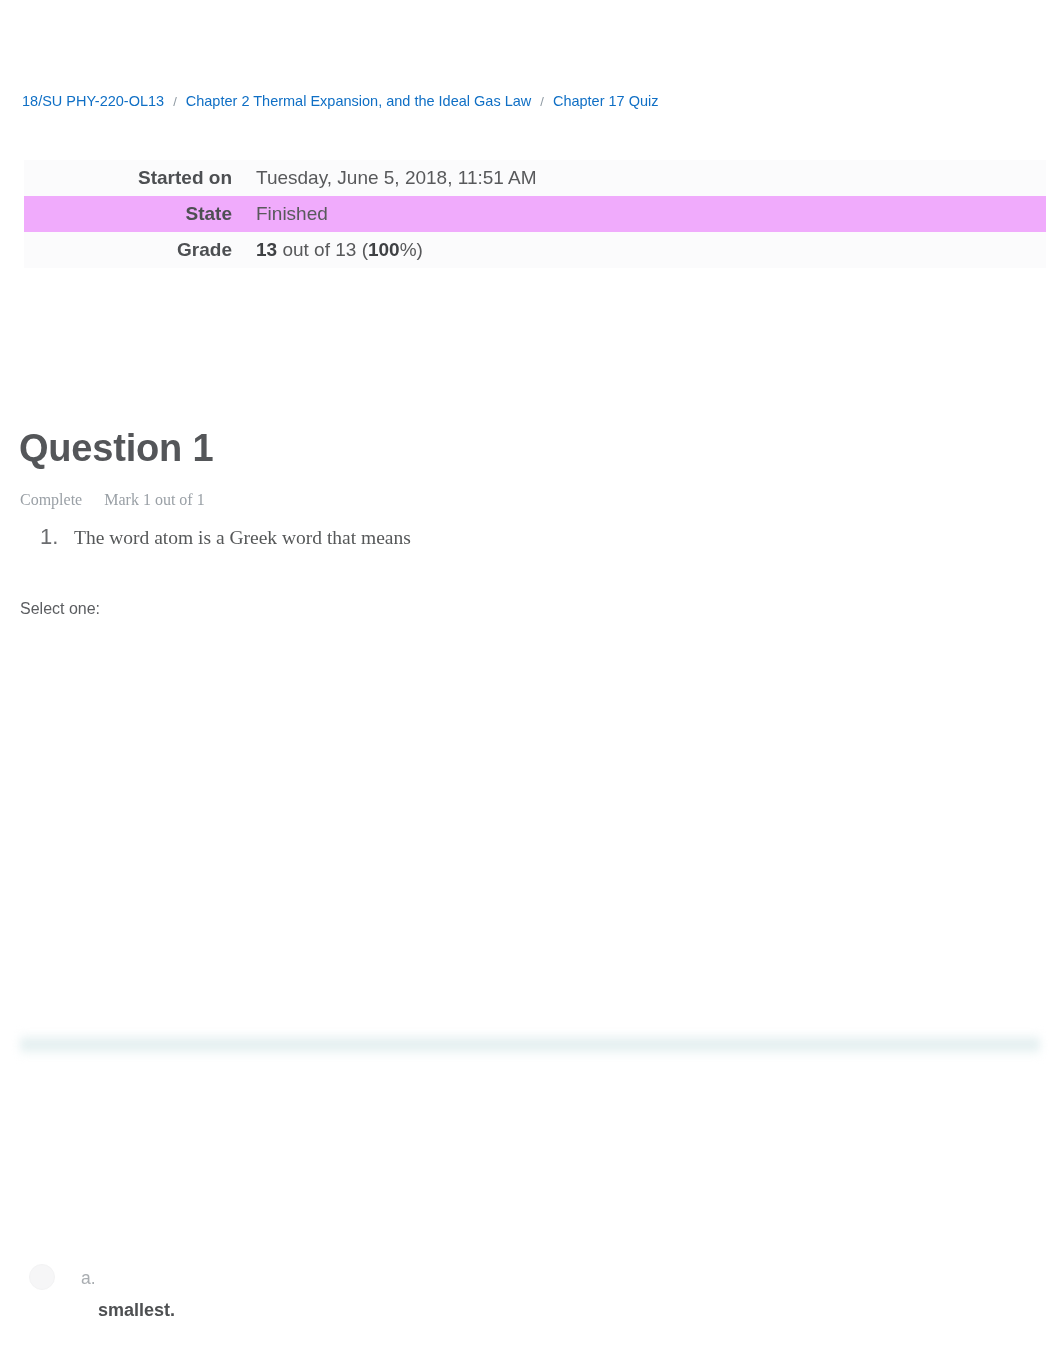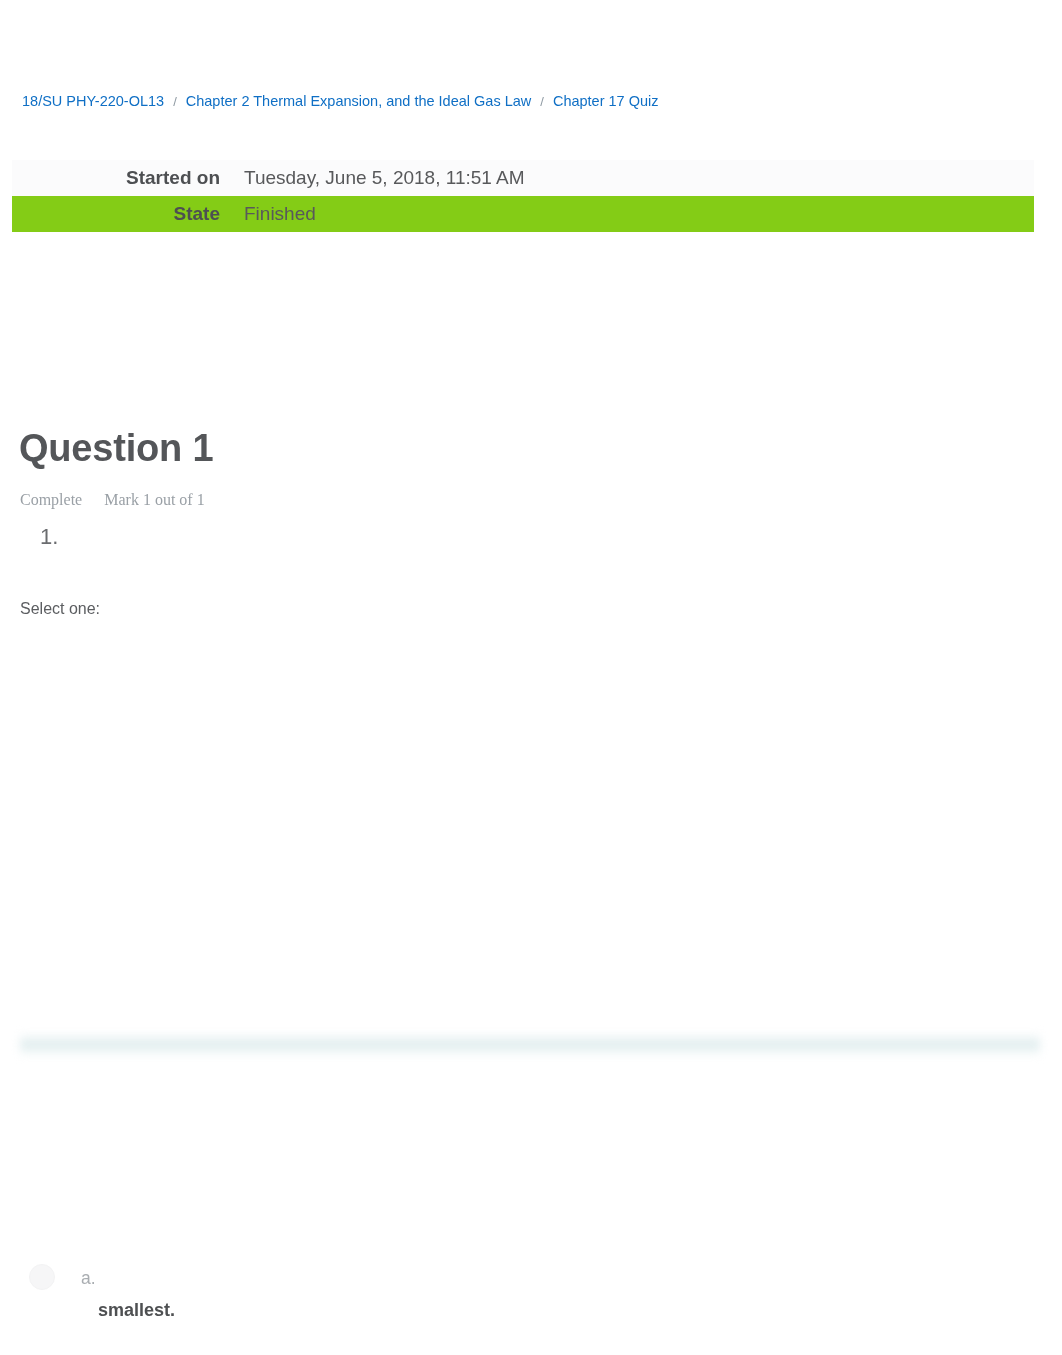--- a/index.html
+++ b/index.html
@@ -35,27 +35,27 @@
   }
   .crumb-sep {
     color: #8f9aa3;
     margin: 0 9px;
     font-size: 13px;
   }
 
   
   .summary {
     position: absolute;
-    left: 12px;
+    left: 24px;
     top: 160px;
     width: 1022px;
     border-collapse: collapse;
   }
   .summary tr.odd  { background: #fbfbfc; }
-  .summary tr.even { background: #84cc16; }
+  .summary tr.even { background: #f0abfc; }
   .summary th {
     width: 208px;
     text-align: right;
     padding: 7px 10px 7px 0;
     font-size: 19px;
     font-weight: bold;
     color: #4d4f52;
     vertical-align: top;
     white-space: nowrap;
   }
@@ -190,32 +190,37 @@
 <table class="summary">
   <tbody>
     <tr class="odd">
       <th>Started on</th>
       <td>Tuesday, June 5, 2018, 11:51 AM</td>
     </tr>
     <tr class="even">
       <th>State</th>
       <td>Finished</td>
     </tr>
+    <tr class="odd">
+      <th>Grade</th>
+      <td><b>13</b><span> out of 13 (</span><b>100</b><span>%)</span></td>
+    </tr>
   </tbody>
 </table>
 
 <h1 class="q-title">Question 1</h1>
 
 <div class="q-meta">
   <span class="state">Complete</span>
   <span class="mark">Mark 1 out of 1</span>
 </div>
 
 <div class="q-stem">
   <span class="num">1.</span>
+  <span class="text">The word atom is a Greek word that means</span>
 </div>
 
 <div class="select-one">Select one:</div>
 
 <div class="answers">
 
   <div class="answer-row opt-a">
     <span class="radio"></span>
     <span class="letter">a.</span>
     <span class="atext">smallest.</span>

